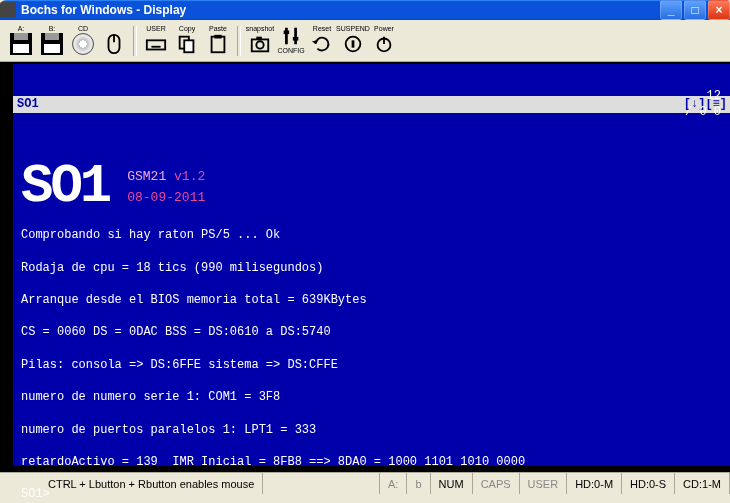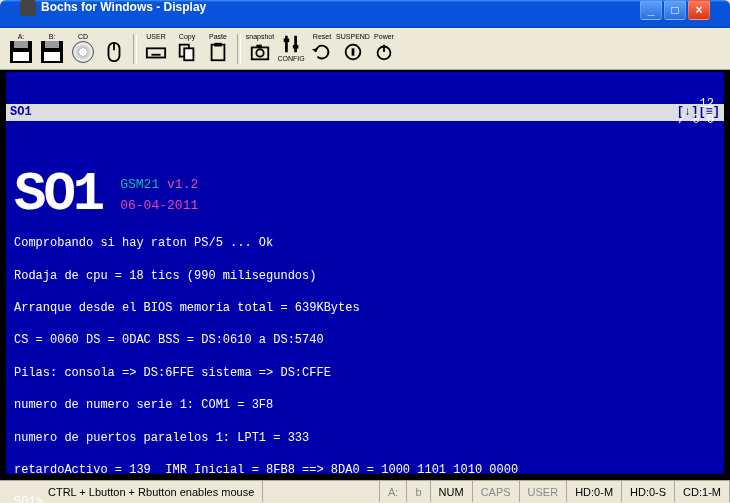--- a/index.html
+++ b/index.html
@@ -5,24 +5,25 @@
   * { margin: 0; padding: 0; box-sizing: border-box; }
   body {
     width: 730px;
     height: 503px;
     font-family: Tahoma, sans-serif;
     font-size: 11px;
     background: #ece9d8;
     overflow: hidden;
   }
   .titlebar {
-    height: 28px;
+    height: 20px;
     background: linear-gradient(to bottom, #3a95ff 0%, #0a52d9 8%, #0a52d9 92%, #0842b0 100%);
     display: flex;
-    padding: 0 20px;
+    align-items: center;
+    padding: 0 0;
     border-radius: 6px 6px 0 0;
   }
   .app-icon {
     width: 16px; height: 16px;
     background: #444;
     border-radius: 2px;
     margin-right: 5px;
     display: inline-block;
   }
   .title-text {
@@ -71,20 +72,21 @@
     background: #0000aa;
     width: 100%;
     height: 100%;
     padding: 4px 8px 16px 8px;
     font-family: "Courier New", monospace;
     font-size: 12px;
     color: #fff;
     white-space: pre;
     line-height: 1.35;
     position: relative;
+    margin-left: 7px;
   }
   .topbar {
     background:#ddd;
     color:#0000aa;
     display:flex;
     justify-content:space-between;
     padding:0 4px;
     font-weight:bold;
     margin:-4px -8px 2px -8px;
   }
@@ -96,21 +98,21 @@
     line-height:48px;
     color:#fff;
     margin-right:18px;
     font-family: "Courier New", monospace;
   }
   .logo-r {
     display:flex; flex-direction:column; justify-content: center;
     gap:4px;
     font-size:13px;
   }
-  .red { color:#14b8a6; }
+  .red { color:#f9a8d4; }
   .gray { color:#ec4899; }
   .right-top {
     position:absolute; top:24px; right:10px; text-align:right; color:#fff;
   }
   @keyframes blink { 50% { opacity:0; } }
 
   .statusbar {
     height: 22px;
     background: #ece9d8;
     border-top:1px solid #aca899;
@@ -257,21 +259,21 @@
     <div class="topbar">
       <span>SO1</span>
       <span>[↓][≡]</span>
     </div>
     <div class="right-top"><span>12</span>
 <span>/ 0 0</span></div>
     <div class="logo-row">
       <div class="logo">SO1</div>
       <div class="logo-r">
         <div><span class="red">GSM21</span><span class="gray"> v1.2</span></div>
-        <div class="gray">06-04-2011</div>
+        <div class="gray">08-09-2011</div>
       </div>
     </div>
 <div><span>Comprobando si hay raton PS/5 ... Ok</span>
 <span></span>
 <span>Rodaja de cpu = 18 tics (990 milisegundos)</span>
 <span></span>
 <span>Arranque desde el BIOS memoria total = 639KBytes</span>
 <span></span>
 <span>CS = 0060 DS = 0DAC BSS = DS:0610 a DS:5740</span>
 <span></span>

